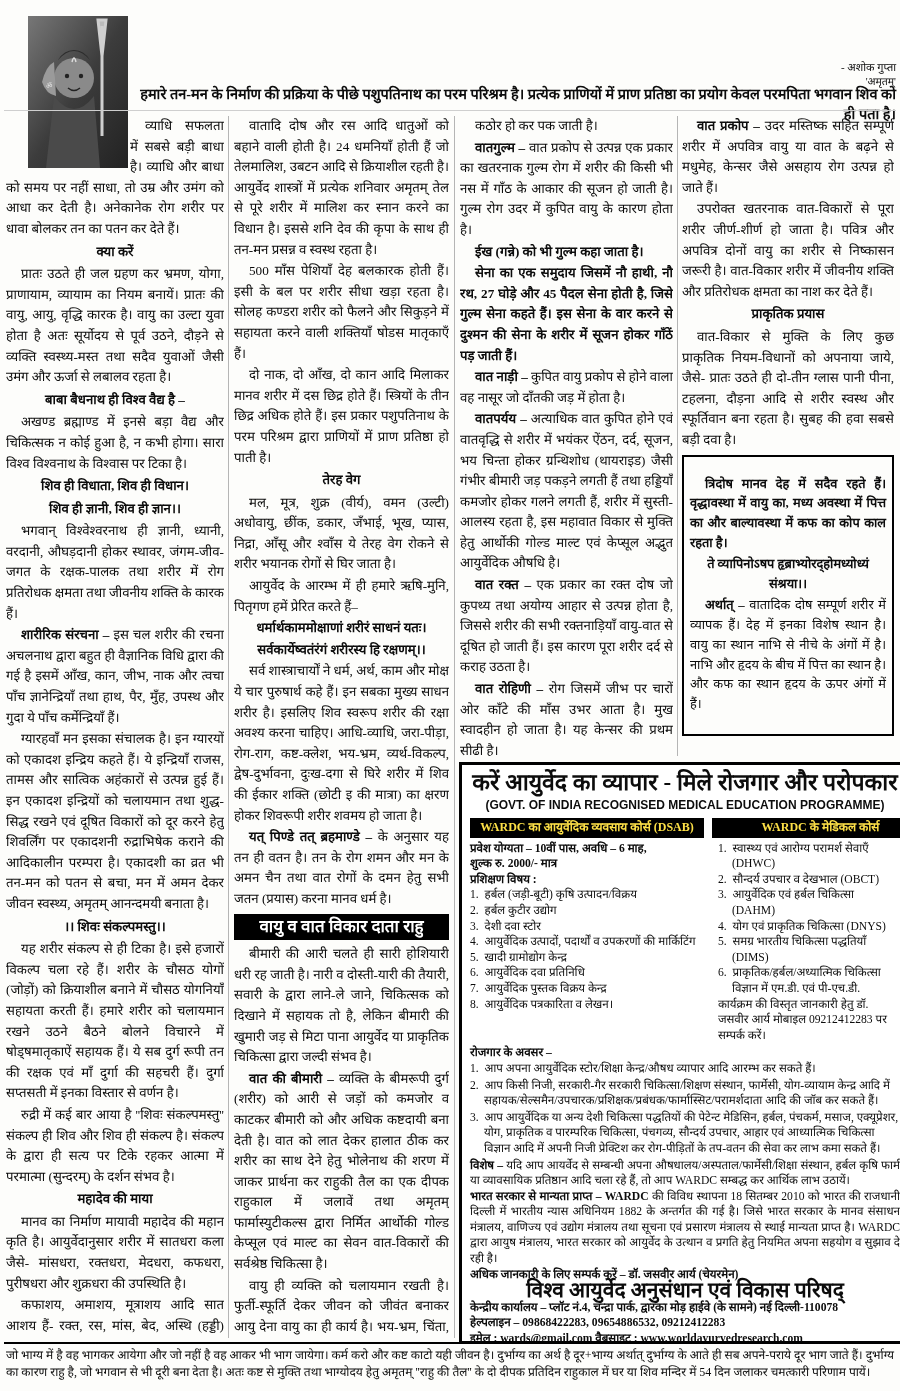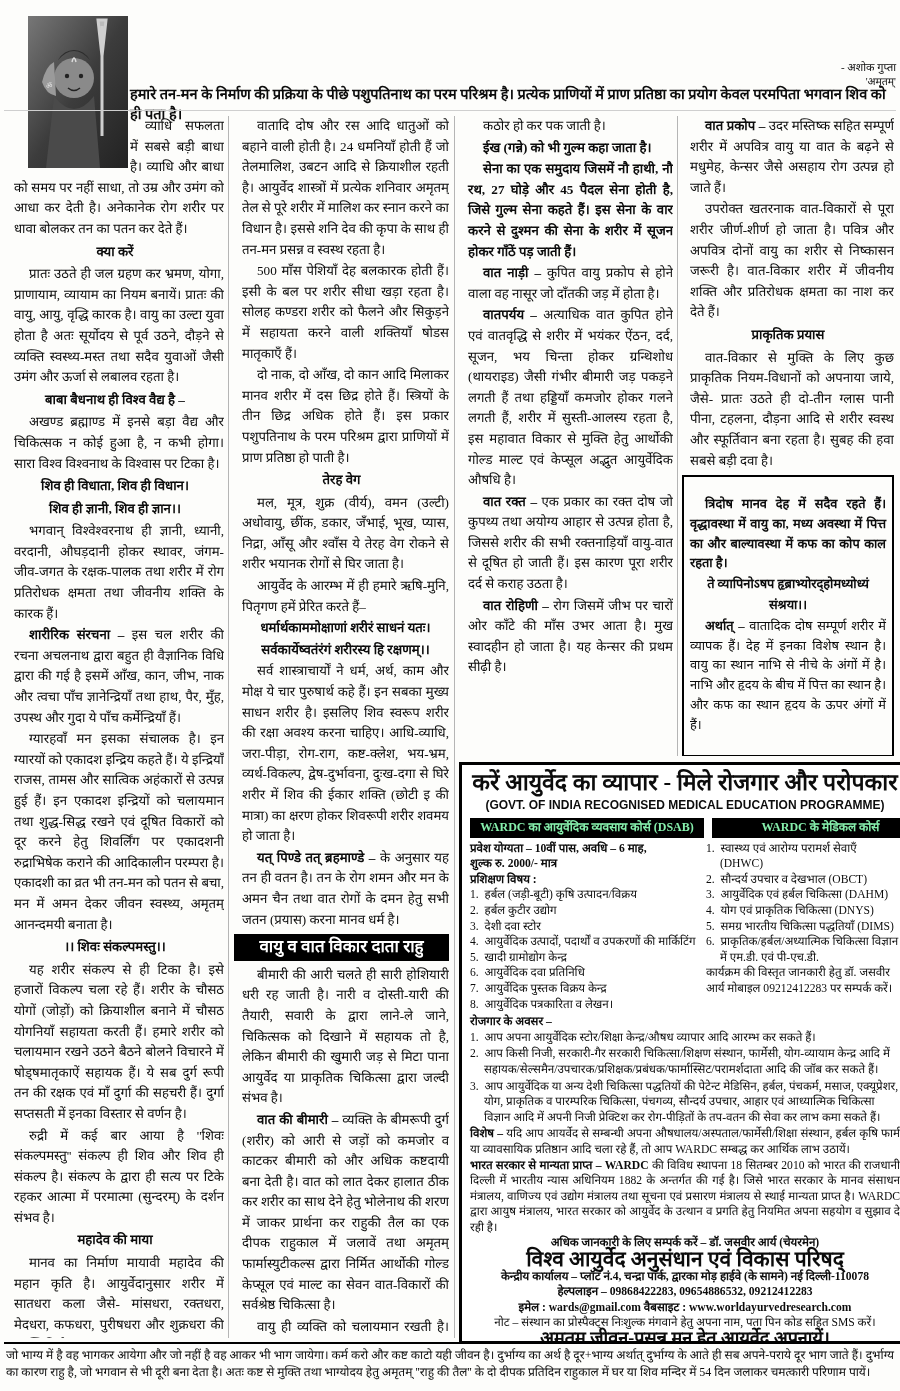--- a/index.html
+++ b/index.html
@@ -5,64 +5,64 @@
   html,body{margin:0;padding:0;}
   body{width:900px;height:1391px;position:relative;background:#fdfdfb;color:#0c0c0c;
        font-family:"Liberation Serif","DejaVu Serif",serif;overflow:hidden;}
   .page{position:absolute;inset:0;}
   
   .photo{position:absolute;left:28px;top:16px;width:100px;height:152px;overflow:hidden;}
   .headline{position:absolute;left:132px;right:72px;top:18px;text-align:center;
             font-size:37px;font-weight:bold;line-height:1.15;letter-spacing:-.5px;}
   .byline{position:absolute;right:4px;top:60px;width:72px;text-align:right;font-size:11px;line-height:1.4;}
   .byline .b2{display:block;font-size:10.5px;}
-  .subtitle{position:absolute;left:130px;right:4px;top:83px;text-align:left;font-size:14.5px;font-weight:bold;}
+  .subtitle{position:absolute;left:130px;right:4px;top:83px;text-align:right;font-size:14.5px;font-weight:bold;}
   .head-rule{position:absolute;left:4px;right:4px;top:110px;border-top:1px solid #cfcfcf;}
   
   .col{position:absolute;top:116px;font-size:13.2px;line-height:20.6px;overflow:hidden;}
   #col1{left:6px;width:218px;height:1222px;}
   #col2{left:234px;width:215px;height:1222px;}
   #col3{left:460px;width:213px;height:640px;}
   #col4{left:682px;width:212px;height:640px;}
   .vr{position:absolute;top:116px;width:0;border-left:1px solid #b5b5b5;}
   #vr1{left:228px;height:1222px;}
   #vr2{left:454px;height:1222px;}
   #vr3{left:677px;height:640px;}
-  .col p{margin:0 0 1px 8px;}
+  .col p{margin:0 0 1px 0;}
   .p{text-align:justify;text-indent:15px;}
   .pb{text-align:justify;text-indent:15px;font-weight:bold;}
   .h{text-align:center;font-weight:bold;margin:2px 0 !important;}
   .sh{text-align:center;font-weight:bold;}
   .banner{background:#000;color:#fff;font-weight:bold;font-size:17px;text-align:center;
           padding:3px 10px;margin:4px 0;}
   .photo-spacer{float:left;width:124px;height:54px;}
   
   .inbox{border:2px solid #000;padding:18px 6px;margin-top:4px;font-size:12.8px;line-height:19.8px;}
   .inbox p{margin:0 0 1px 0;}
   
   .adbox{position:absolute;left:459px;top:762px;width:430px;height:568px;border:3px solid #000;
          padding:4px 8px;background:#fff;font-size:11.6px;line-height:15.6px;overflow:hidden;}
   .ad-title{text-align:center;font-size:23px;font-weight:bold;line-height:1.15;margin:1px 0 2px 0;}
   .ad-sub{text-align:center;font-weight:bold;font-family:"Liberation Sans","DejaVu Sans",sans-serif;
           font-size:12px;margin-bottom:4px;}
   .ad-bars{display:flex;gap:8px;margin-bottom:3px;}
-  .bar{background:#000;color:#86efac;font-weight:bold;font-size:12px;text-align:center;padding:2px 3px;}
+  .bar{background:#000;color:#fde047;font-weight:bold;font-size:12px;text-align:center;padding:2px 3px;}
   .bar.l{flex:0 0 53%;}
   .bar.r{flex:1;padding-left:32px;}
-  .ad-cols{display:flex;gap:8px;}
+  .ad-cols{display:flex;gap:20px;}
   .ad-col-l{flex:0 0 53%;}
   .ad-col-r{flex:1;}
   .ad-cols p{margin:0;}
   .ctr{text-align:left;}
   .bold{font-weight:bold;}
   .li{margin:0 0 1px 0;text-indent:-14px;padding-left:14px;}
   .jobs-title{font-weight:bold;margin:2px 0 0 0;}
   .jp{text-align:justify;margin:0;}
   .org{text-align:center;font-size:21px;font-weight:bold;margin:1px 0;}
-  .small-ctr{text-align:center;margin:0;font-weight:bold;}
+  .small-ctr{text-align:left;margin:0;font-weight:bold;}
   
   .foot-rule{position:absolute;left:4px;right:4px;top:1342px;border-top:2px solid #000;}
   .footer{position:absolute;left:6px;right:6px;top:1347px;font-size:12px;line-height:17px;text-align:justify;}
 </style>
 </head>
 <body>
 
 <div class="page">
 
   <div class="photo">
@@ -124,20 +124,21 @@
       <p class="sh">सर्वकार्येष्वतंरंगं शरीरस्य हि रक्षणम्।।</p>
       <p class="p">सर्व शास्त्राचार्यों ने धर्म, अर्थ, काम और मोक्ष ये चार पुरुषार्थ कहे हैं। इन सबका मुख्य साधन शरीर है। इसलिए शिव स्वरूप शरीर की रक्षा अवश्य करना चाहिए। आधि-व्याधि, जरा-पीड़ा, रोग-राग, कष्ट-क्लेश, भय-भ्रम, व्यर्थ-विकल्प, द्वेष-दुर्भावना, दुःख-दगा से घिरे शरीर में शिव की ईकार शक्ति (छोटी इ की मात्रा) का क्षरण होकर शिवरूपी शरीर शवमय हो जाता है।</p>
       <p class="p"><b>यत् पिण्डे तत् ब्रहमाण्डे –</b> के अनुसार यह तन ही वतन है। तन के रोग शमन और मन के अमन चैन तथा वात रोगों के दमन हेतु सभी जतन (प्रयास) करना मानव धर्म है।</p>
       <div class="banner">वायु व वात विकार दाता राहु</div>
       <p class="p">बीमारी की आरी चलते ही सारी होशियारी धरी रह जाती है। नारी व दोस्ती-यारी की तैयारी, सवारी के द्वारा लाने-ले जाने, चिकित्सक को दिखाने में सहायक तो है, लेकिन बीमारी की खुमारी जड़ से मिटा पाना आयुर्वेद या प्राकृतिक चिकित्सा द्वारा जल्दी संभव है।</p>
       <p class="p"><b>वात की बीमारी –</b> व्यक्ति के बीमरूपी दुर्ग (शरीर) को आरी से जड़ों को कमजोर व काटकर बीमारी को और अधिक कष्टदायी बना देती है। वात को लात देकर हालात ठीक कर शरीर का साथ देने हेतु भोलेनाथ की शरण में जाकर प्रार्थना कर राहुकी तैल का एक दीपक राहुकाल में जलावें तथा अमृतम् फार्मास्युटीकल्स द्वारा निर्मित आर्थोकी गोल्ड केप्सूल एवं माल्ट का सेवन वात-विकारों की सर्वश्रेष्ठ चिकित्सा है।</p>
       <p class="p">वायु ही व्यक्ति को चलायमान रखती है। फुर्ती-स्फूर्ति देकर जीवन को जीवंत बनाकर आयु देना वायु का ही कार्य है। भय-भ्रम, चिंता, काम हीनता, वात व्याधि, उदर रोग आदि दोषों का कारण राहु की कुदृष्टि है। राहु वायु ग्रह होने से अनेक असाध्य विकार एवं परेशानियाँ पैदा करता है।</p>
     </div>
   <div class="col" id="col3">
       <p class="p">कठोर हो कर पक जाती है।</p>
+      <p class="p"><b>वातगुल्म –</b> वात प्रकोप से उत्पन्न एक प्रकार का खतरनाक गुल्म रोग में शरीर की किसी भी नस में गाँठ के आकार की सूजन हो जाती है। गुल्म रोग उदर में कुपित वायु के कारण होता है।</p>
       <p class="pb">ईख (गन्ने) को भी गुल्म कहा जाता है।</p>
       <p class="pb">सेना का एक समुदाय जिसमें नौ हाथी, नौ रथ, 27 घोड़े और 45 पैदल सेना होती है, जिसे गुल्म सेना कहते हैं। इस सेना के वार करने से दुश्मन की सेना के शरीर में सूजन होकर गाँठें पड़ जाती हैं।</p>
       <p class="p"><b>वात नाड़ी –</b> कुपित वायु प्रकोप से होने वाला वह नासूर जो दाँतकी जड़ में होता है।</p>
       <p class="p"><b>वातपर्यय –</b> अत्याधिक वात कुपित होने एवं वातवृद्धि से शरीर में भयंकर ऐंठन, दर्द, सूजन, भय चिन्ता होकर ग्रन्थिशोध (थायराइड) जैसी गंभीर बीमारी जड़ पकड़ने लगती हैं तथा हड्डियाँ कमजोर होकर गलने लगती हैं, शरीर में सुस्ती-आलस्य रहता है, इस महावात विकार से मुक्ति हेतु आर्थोकी गोल्ड माल्ट एवं केप्सूल अद्भुत आयुर्वेदिक औषधि है।</p>
       <p class="p"><b>वात रक्त –</b> एक प्रकार का रक्त दोष जो कुपथ्य तथा अयोग्य आहार से उत्पन्न होता है, जिससे शरीर की सभी रक्तनाड़ियाँ वायु-वात से दूषित हो जाती हैं। इस कारण पूरा शरीर दर्द से कराह उठता है।</p>
       <p class="p"><b>वात रोहिणी –</b> रोग जिसमें जीभ पर चारों ओर काँटे की माँस उभर आता है। मुख स्वादहीन हो जाता है। यह केन्सर की प्रथम सीढ़ी है।</p>
     </div>
   <div class="col" id="col4">
     <div>
         <p class="p"><b>वात प्रकोप –</b> उदर मस्तिष्क सहित सम्पूर्ण शरीर में अपवित्र वायु या वात के बढ़ने से मधुमेह, केन्सर जैसे असहाय रोग उत्पन्न हो जाते हैं।</p>

